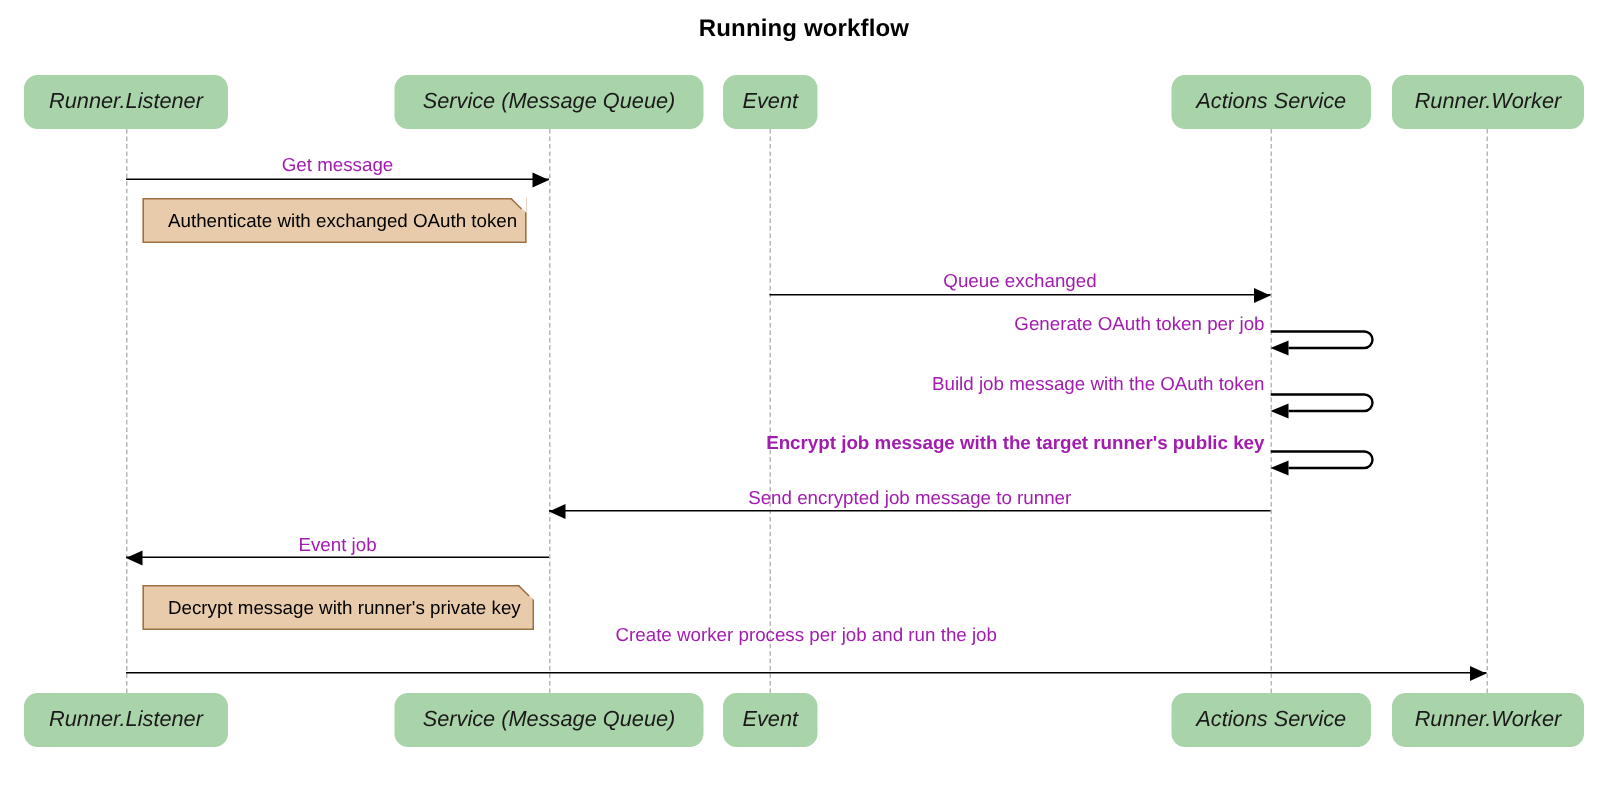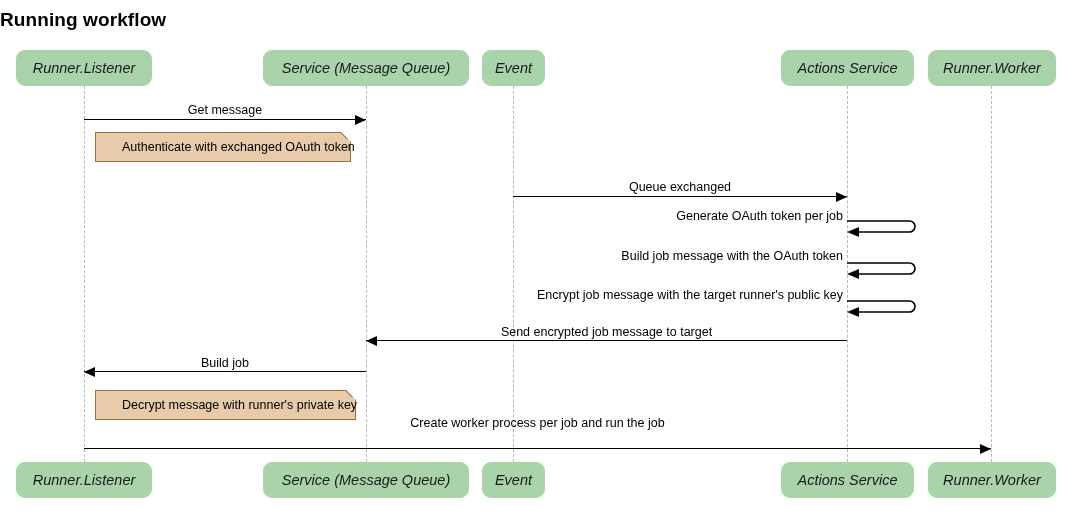--- a/index.html
+++ b/index.html
@@ -16,21 +16,22 @@
     width: 1072px;
     height: 523px;
     background: #ffffff;
     overflow: hidden;
   }
   #title {
     position: absolute;
     left: 0;
     top: 11px;
     width: 1072px;
-    font-size: 19px;
+    text-align: center;
+    font-size: 16px;
     font-weight: bold;
     letter-spacing: 0.1px;
     line-height: 18px;
   }
   .lifeline {
     position: absolute;
     width: 0;
     border-left: 1px dashed #b8b8b8;
   }
   .participant {
@@ -65,34 +66,34 @@
   }
   .arrowhead.left {
     border-top: 5px solid transparent;
     border-bottom: 5px solid transparent;
     border-right: 11px solid #000000;
   }
   .msg-label {
     position: absolute;
     font-size: 12.5px;
     white-space: nowrap;
-    color: #000000;
+    color: #a21caf;
     line-height: 14px;
   }
   .msg-label.center { text-align: center; }
   .msg-label.right  { text-align: right; }
 
   .note {
     position: absolute;
     box-sizing: border-box;
     background: #e8cbab;
     border: 1px solid #9b7142;
     font-size: 12.5px;
     color: #000000;
-    padding: 0 26px;
+    padding: 0 16px;
     height: 30px;
     line-height: 29px;
     white-space: nowrap;
   }
   .note-fold {
     position: absolute;
     right: -1px;
     top: -1px;
     width: 0;
     height: 0;
@@ -146,24 +147,24 @@
     </div>
   <div id="messages-layer">
       <div class="msg-line" style="left: 84px; top: 119px; width: 282px;"></div>
       <div class="arrowhead right" style="top: 115px; left: 355px;"></div>
       <div class="msg-label center" style="left: 84px; top: 103px; width: 282px;">Get message</div>
       <div class="msg-line" style="left: 513px; top: 196px; width: 334px;"></div>
       <div class="arrowhead right" style="top: 192px; left: 836px;"></div>
       <div class="msg-label center" style="left: 513px; top: 180px; width: 334px;">Queue exchanged</div>
       <div class="msg-line" style="left: 366px; top: 340px; width: 481px;"></div>
       <div class="arrowhead left" style="top: 336px; left: 366px;"></div>
-      <div class="msg-label center" style="left: 366px; top: 325px; width: 481px;">Send encrypted job message to target</div>
+      <div class="msg-label center" style="left: 366px; top: 325px; width: 481px;">Send encrypted job message to runner</div>
       <div class="msg-line" style="left: 84px; top: 371px; width: 282px;"></div>
       <div class="arrowhead left" style="top: 367px; left: 84px;"></div>
-      <div class="msg-label center" style="left: 84px; top: 356px; width: 282px;">Build job</div>
+      <div class="msg-label center" style="left: 84px; top: 356px; width: 282px;">Event job</div>
       <div class="msg-line" style="left: 84px; top: 448px; width: 907px;"></div>
       <div class="arrowhead right" style="top: 444px; left: 980px;"></div>
       <div class="msg-label center" style="left: 84px; top: 416px; width: 907px; text-align: center;">Create worker process per job and run the job</div>
     </div>
   <div id="selfmessages-layer">
       <div class="selfloop" style="left: 847px; top: 215px;">
   <svg width="72" height="25" viewBox="0 0 72 25">
     <path d="M 0 6 H 62.5 A 5.5 5.5 0 0 1 68 11.5
              V 11.5 A 5.5 5.5 0 0 1 62.5 17 H 12" fill="none" stroke="#000000" stroke-width="1.6"></path>
     <path d="M 0 17 L 12 12 L 12 22 Z" fill="#000000"></path>
@@ -178,21 +179,21 @@
   </svg>
       </div>
       <div class="msg-label right" style="left: 0px; width: 843px; top: 249px;">Build job message with the OAuth token</div>
       <div class="selfloop" style="left: 847px; top: 295px;">
   <svg width="72" height="25" viewBox="0 0 72 25">
     <path d="M 0 6 H 62.5 A 5.5 5.5 0 0 1 68 11.5
              V 11.5 A 5.5 5.5 0 0 1 62.5 17 H 12" fill="none" stroke="#000000" stroke-width="1.6"></path>
     <path d="M 0 17 L 12 12 L 12 22 Z" fill="#000000"></path>
   </svg>
       </div>
-      <div class="msg-label right" style="left: 0px; width: 843px; top: 288px;">Encrypt job message with the target runner's public key</div>
+      <div class="msg-label right" style="left: 0px; width: 843px; top: 288px; font-weight: bold;">Encrypt job message with the target runner's public key</div>
     </div>
   <div id="notes-layer">
       <div class="note" style="left: 95px; top: 132px; width: 256px;"><span>Authenticate with exchanged OAuth token</span><span class="note-fold"></span><span class="note-fold-edge"></span></div>
       <div class="note" style="left: 95px; top: 390px; width: 261px;"><span>Decrypt message with runner's private key</span><span class="note-fold"></span><span class="note-fold-edge"></span></div>
     </div>
   <div id="participants-bottom">
       <div class="participant" style="left: 16px; top: 462px; width: 136px;">Runner.Listener</div>
       <div class="participant" style="left: 263px; top: 462px; width: 206px;">Service (Message Queue)</div>
       <div class="participant" style="left: 482px; top: 462px; width: 63px;">Event</div>
       <div class="participant" style="left: 781px; top: 462px; width: 133px;">Actions Service</div>

